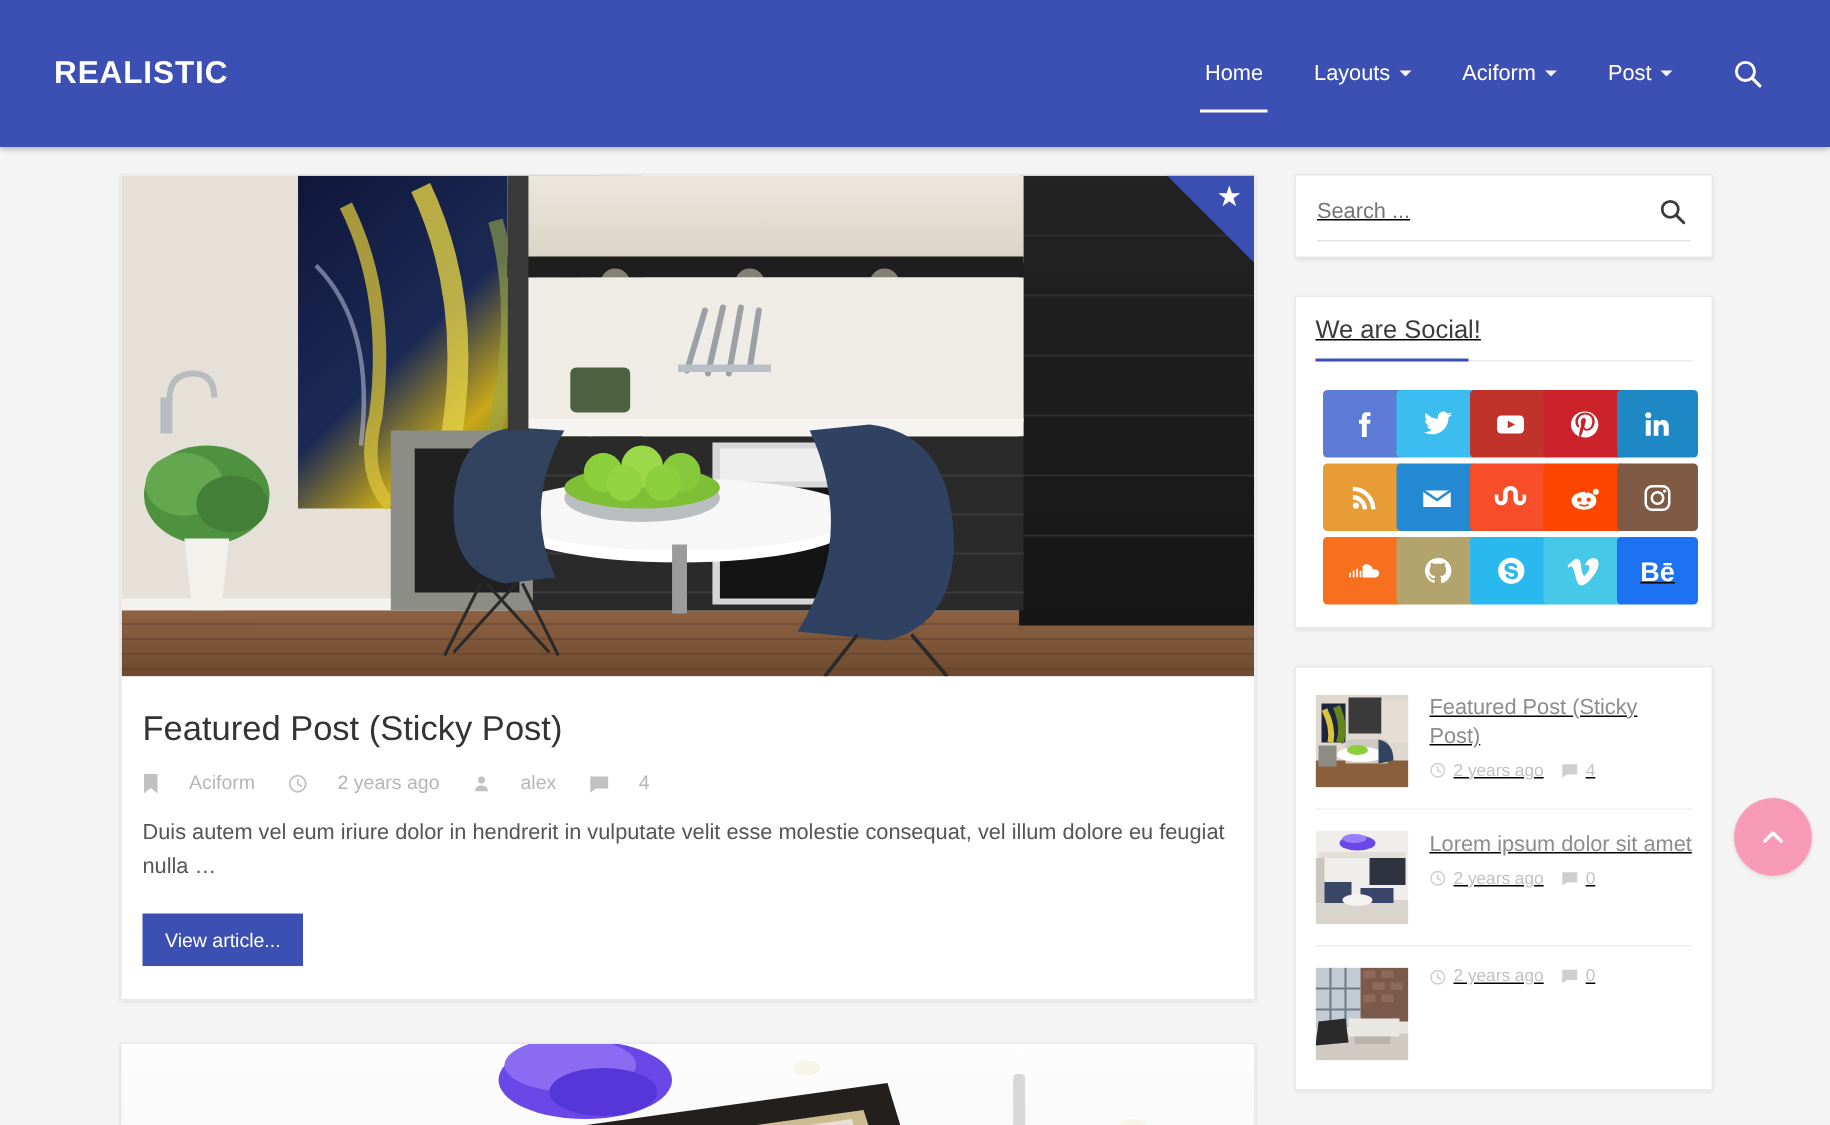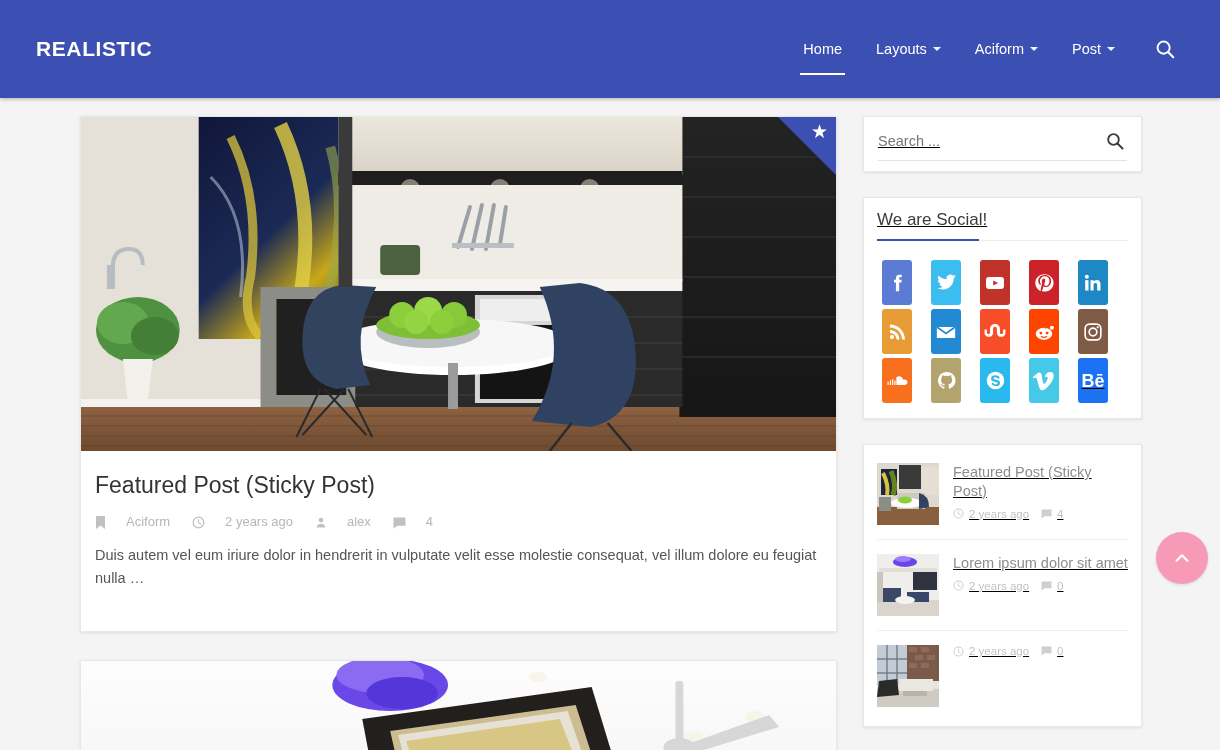--- a/index.html
+++ b/index.html
@@ -181,21 +181,21 @@
 
   
   .social-grid {
     display: grid;
     grid-template-columns: repeat(5, 45px);
     gap: 4px;
     justify-content: center;
     padding: 6px 0 2px 0;
   }
   .social-tile {
-    width: 30px; height: 45px;
+    width: 54px; height: 45px;
     border-radius: 3px;
     display: flex; align-items: center; justify-content: center;
     color: #ffffff;
     cursor: pointer;
   }
   .social-tile svg { display: block; fill: #ffffff; }
   .social-tile .glyph { font-size: 18px; font-weight: bold; line-height: 1; }
 
   
   .recent-list { }
@@ -436,20 +436,21 @@
           <span class="meta-piece">
             <svg width="13" height="12" viewBox="0 0 24 22">
               <path d="M1 1h22v15H8l-7 5z"></path>
             </svg>
             <span>4</span>
           </span>
         </div>
 
         <p class="post-excerpt">Duis autem vel eum iriure dolor in hendrerit in vulputate velit esse molestie consequat, vel illum dolore eu feugiat nulla …</p>
 
+        <button class="view-article-btn">View article...</button>
       </div>
     </article>
 
     <article class="post-card">
       <div class="post-thumb">
         <svg viewBox="0 0 757 334" preserveAspectRatio="none">
           <defs>
             <linearGradient id="ceil" x1="0" y1="0" x2="0" y2="1">
               <stop offset="0" stop-color="#fdfdfd"></stop>
                 <stop offset="1" stop-color="#e9e9e9"></stop>

